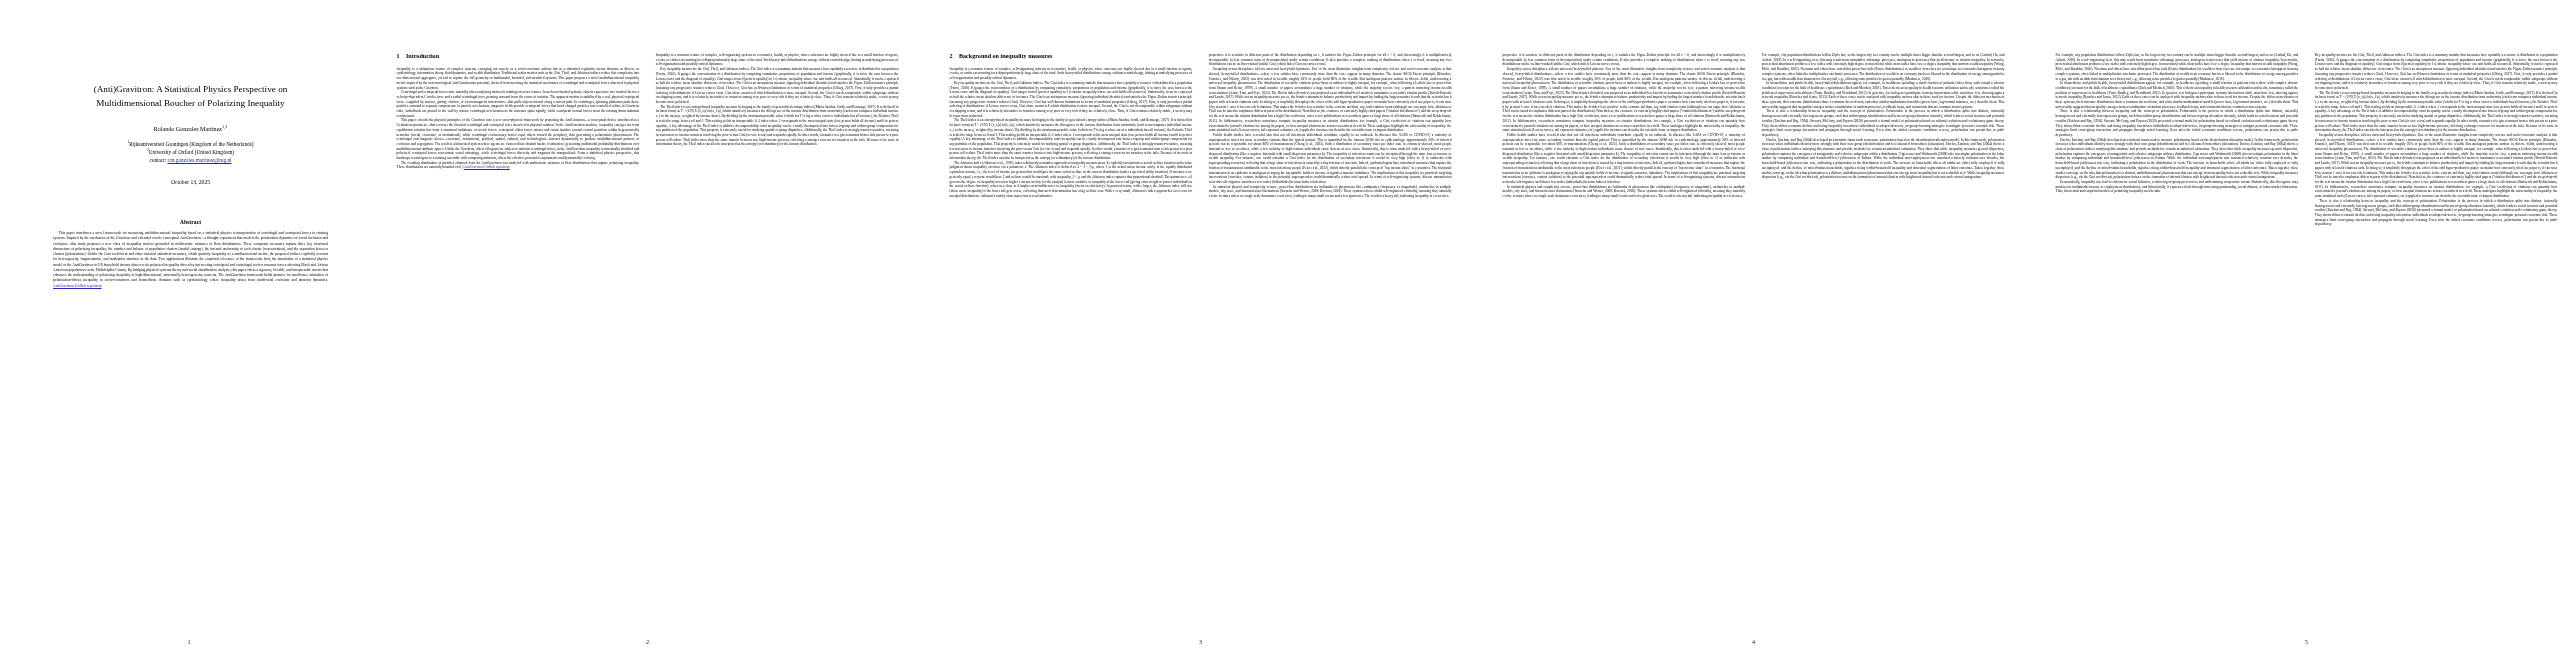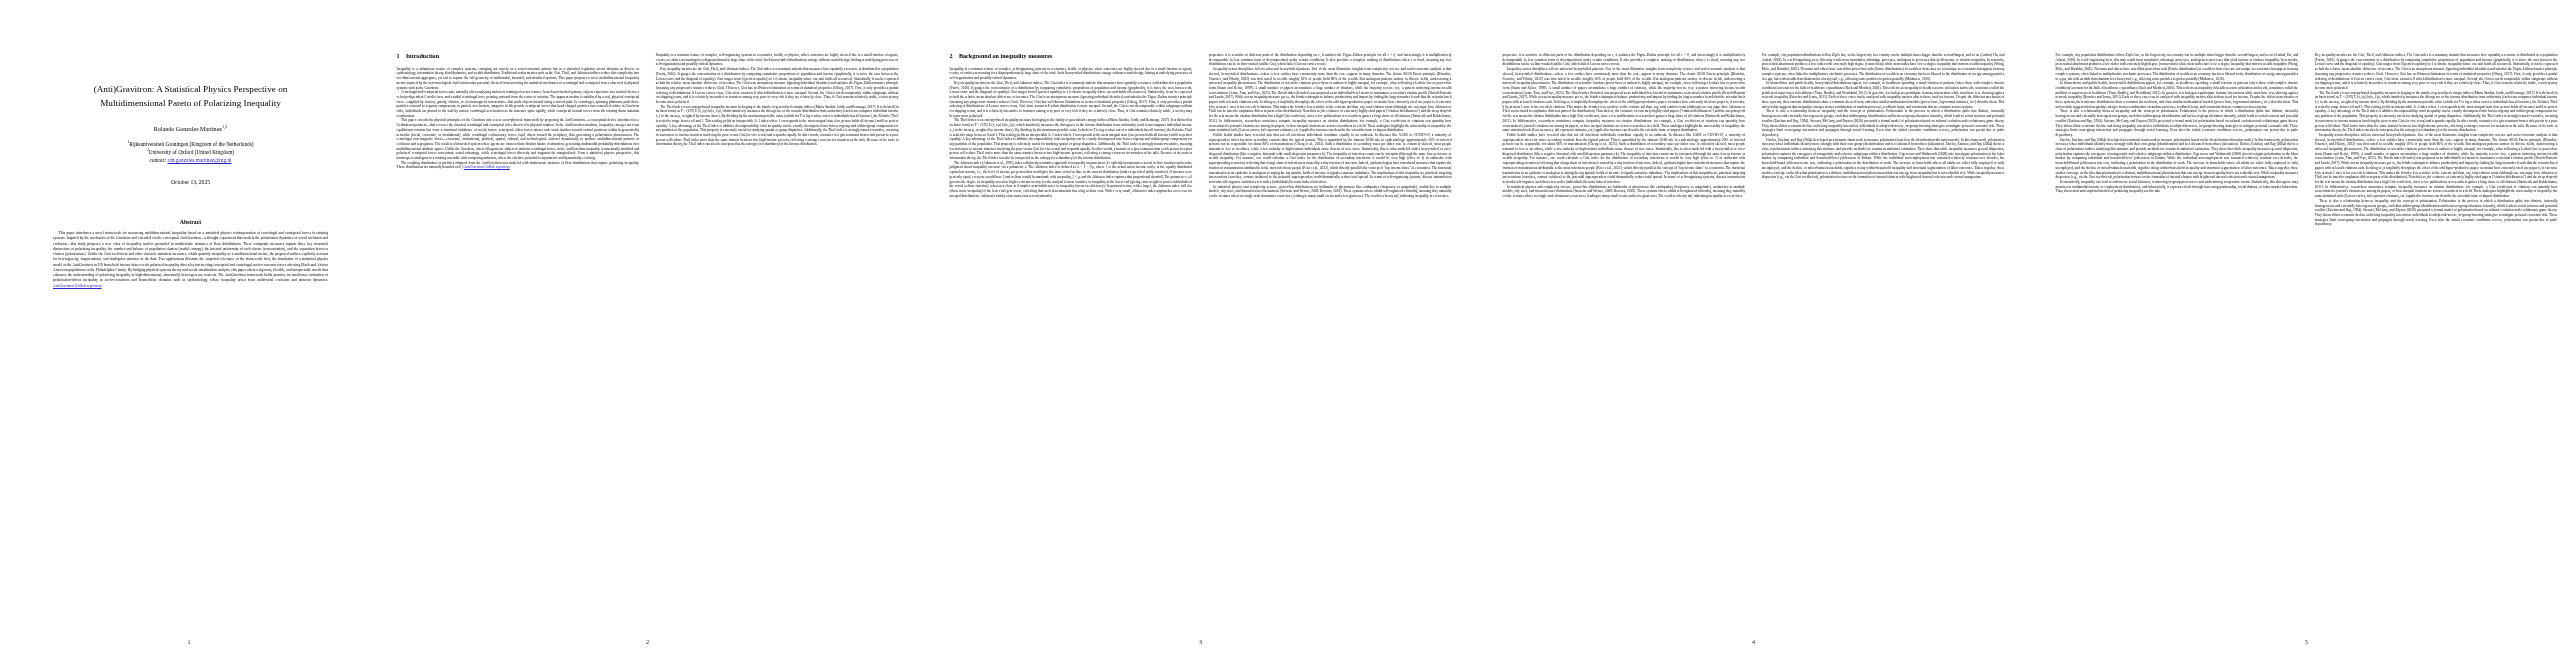--- a/index.html
+++ b/index.html
@@ -68,21 +68,21 @@
 </head>
 <body>
 
 <div class="viewer">
 
   <div class="arxiv-stamp">arXiv:2510.09436v1  [physics.soc-ph]  10 Oct 2025</div>
 
   <div class="page page-1">
     <div class="title">
       <div>(Anti)Gravitron: A Statistical Physics Perspective on</div>
-      <div>Multidimensional Pareto of Polarizing Inequality</div>
+      <div>Multidimensional Boucher of Polarizing Inequality</div>
     </div>
 
     <div class="author">
       <span>Rolando Gonzales Martinez</span><sup>1,2</sup>
     </div>
 
     <div class="affil">
       <div>
         <sup>1</sup><span>Rijksuniversiteit Groningen (Kingdom of the Netherlands)</span>
       </div>

